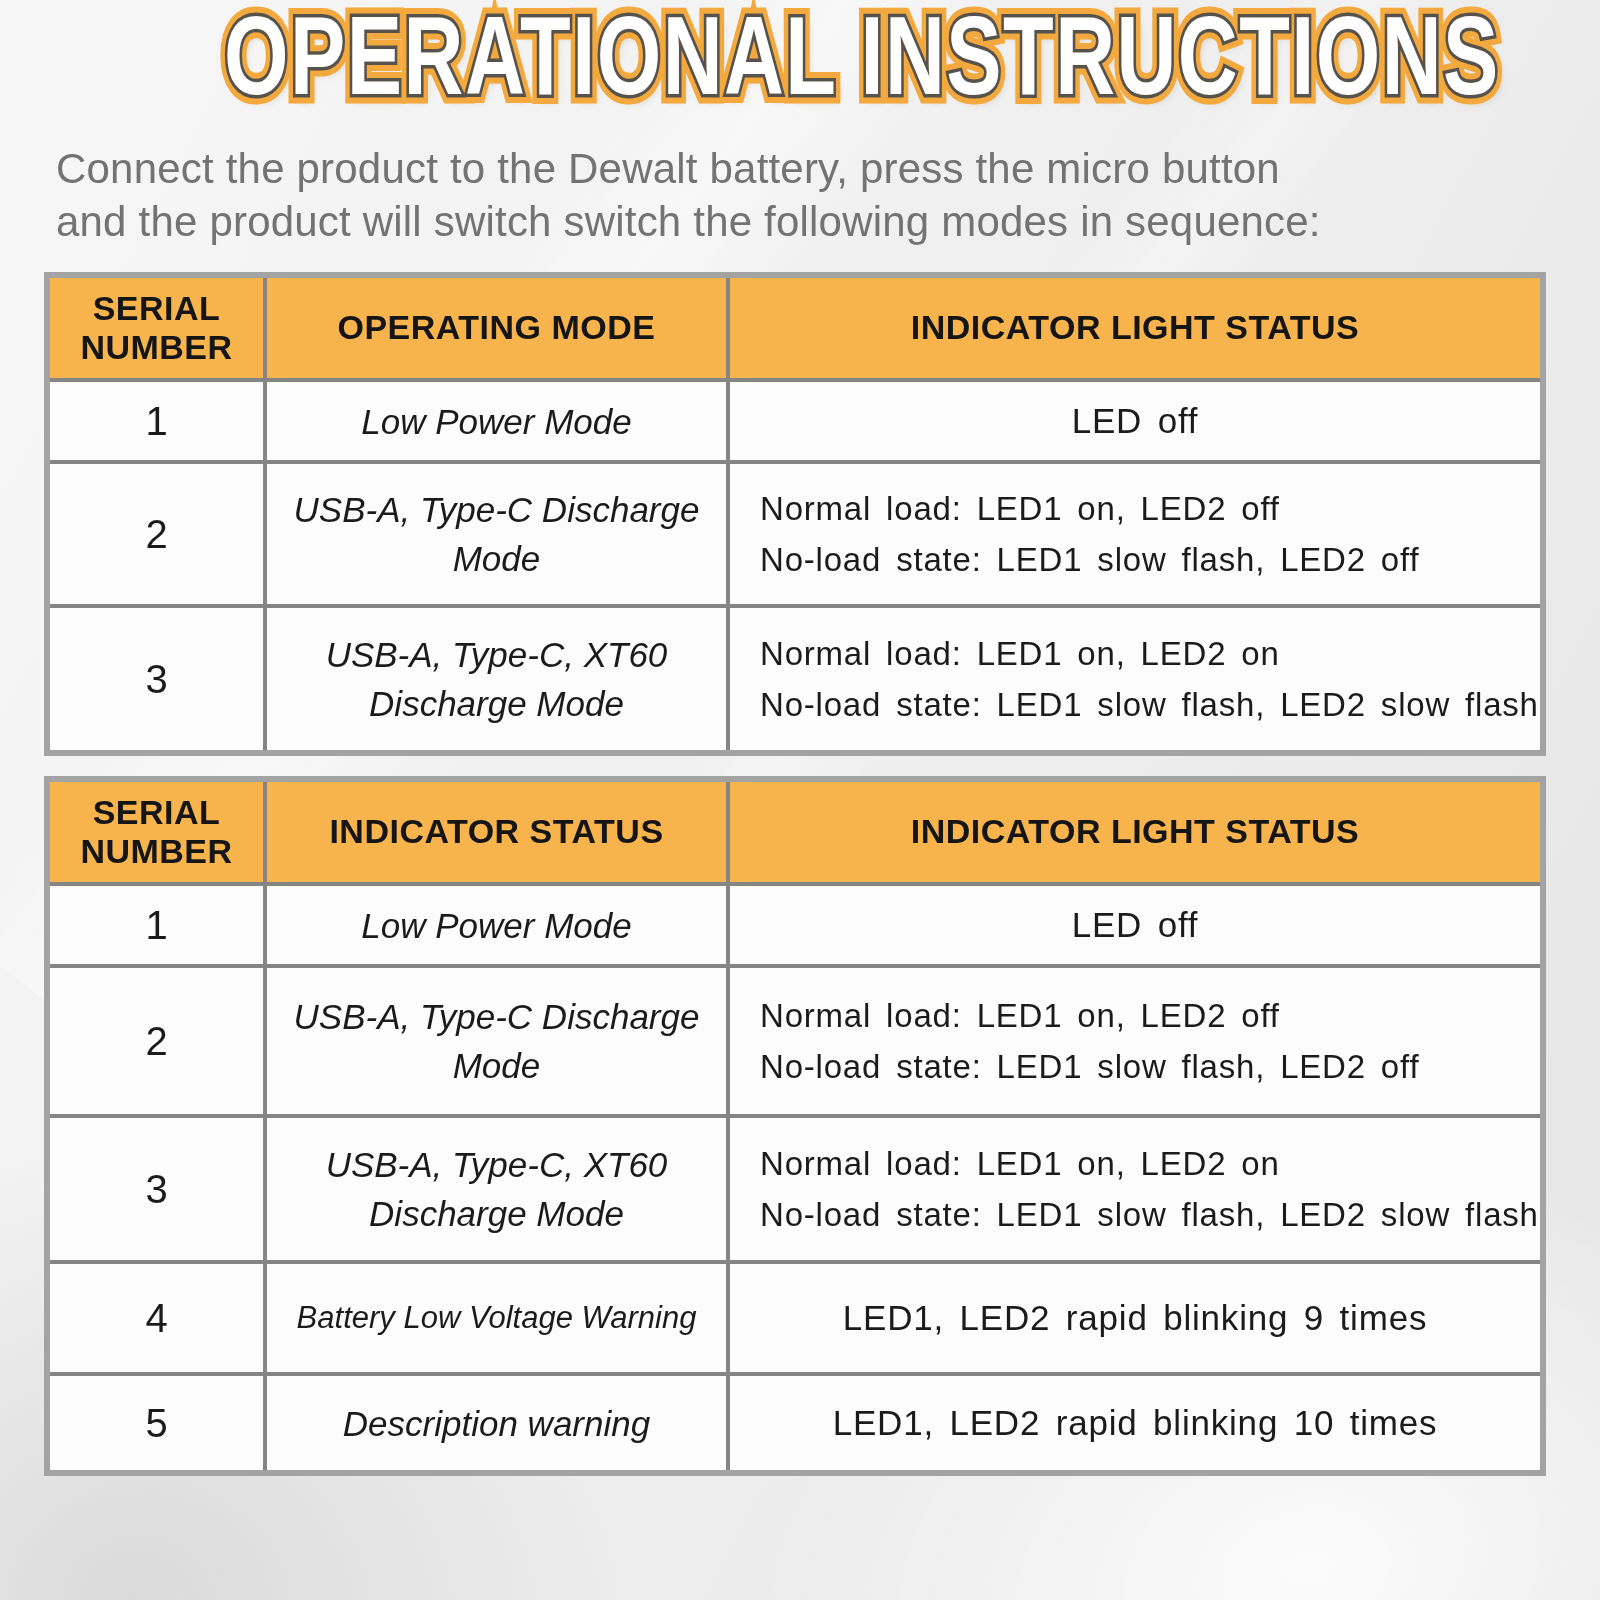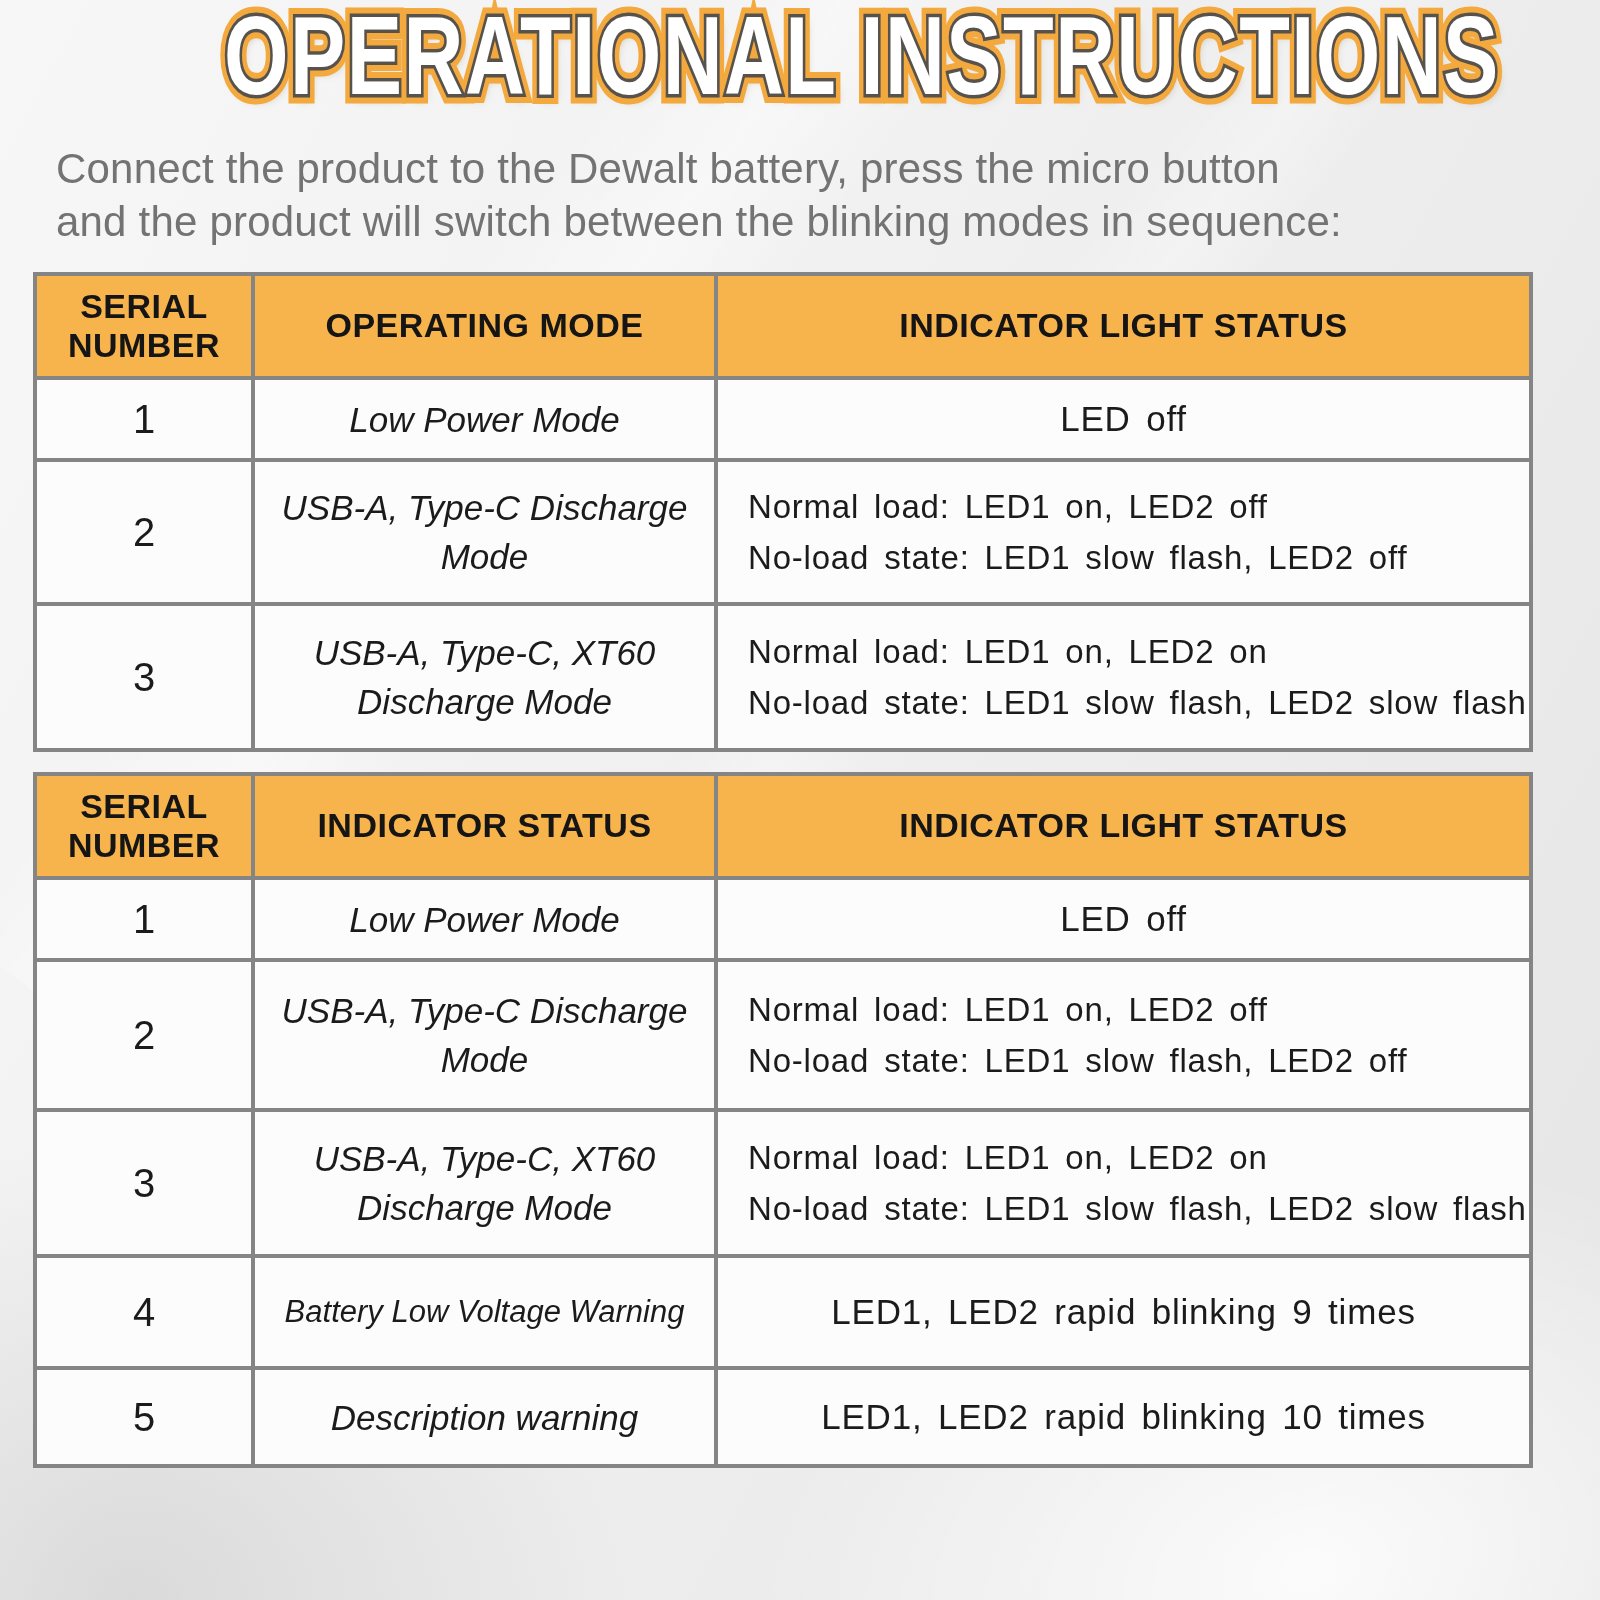--- a/index.html
+++ b/index.html
@@ -49,23 +49,23 @@
   
   .intro{margin:30px 0 0 56px;font-size:42px;line-height:53px;color:#737373;letter-spacing:0.2px;}
   .intro div{white-space:nowrap;}
 
   
   .section-heading{margin:38px 0 0 62px;font-size:46px;color:#1d1d1b;}
 
   
   table.itable{
     border-collapse:collapse;table-layout:fixed;
-    margin-left:33px;width:1496px;
+    margin-left:44px;width:1496px;
     background:#fcfcfc;
-    border:4px solid #a3a3a3;
+    border:6px solid #a3a3a3;
   }
   .itable th,.itable td{border:4px solid #858585;padding:0;vertical-align:middle;}
   .itable col.c1{width:218px;}
   .itable col.c2{width:463px;}
   .itable col.c3{width:815px;}
   .itable thead th{
     background:#f7b34c;color:#151515;
     font-size:34px;font-weight:700;letter-spacing:0.5px;
     text-align:center;height:100px;line-height:1.15;
   }
@@ -108,21 +108,21 @@
         <span class="title-stack">
           <span class="layer back">OPERATIONAL INSTRUCTIONS</span>
           <span class="layer mid">OPERATIONAL INSTRUCTIONS</span>
           <span class="layer front">OPERATIONAL INSTRUCTIONS</span>
         </span>
       </span>
     </div>
 
     <div class="intro">
       <div>Connect the product to the Dewalt battery, press the micro button</div>
-      <div>and the product will switch between the blinking modes in sequence:</div>
+      <div>and the product will switch switch the following modes in sequence:</div>
     </div>
 
     <div class="table1-wrap">
       <table class="itable t1">
         <colgroup>
             <col class="c1">
             <col class="c2">
             <col class="c3">
           </colgroup>
         <thead>

